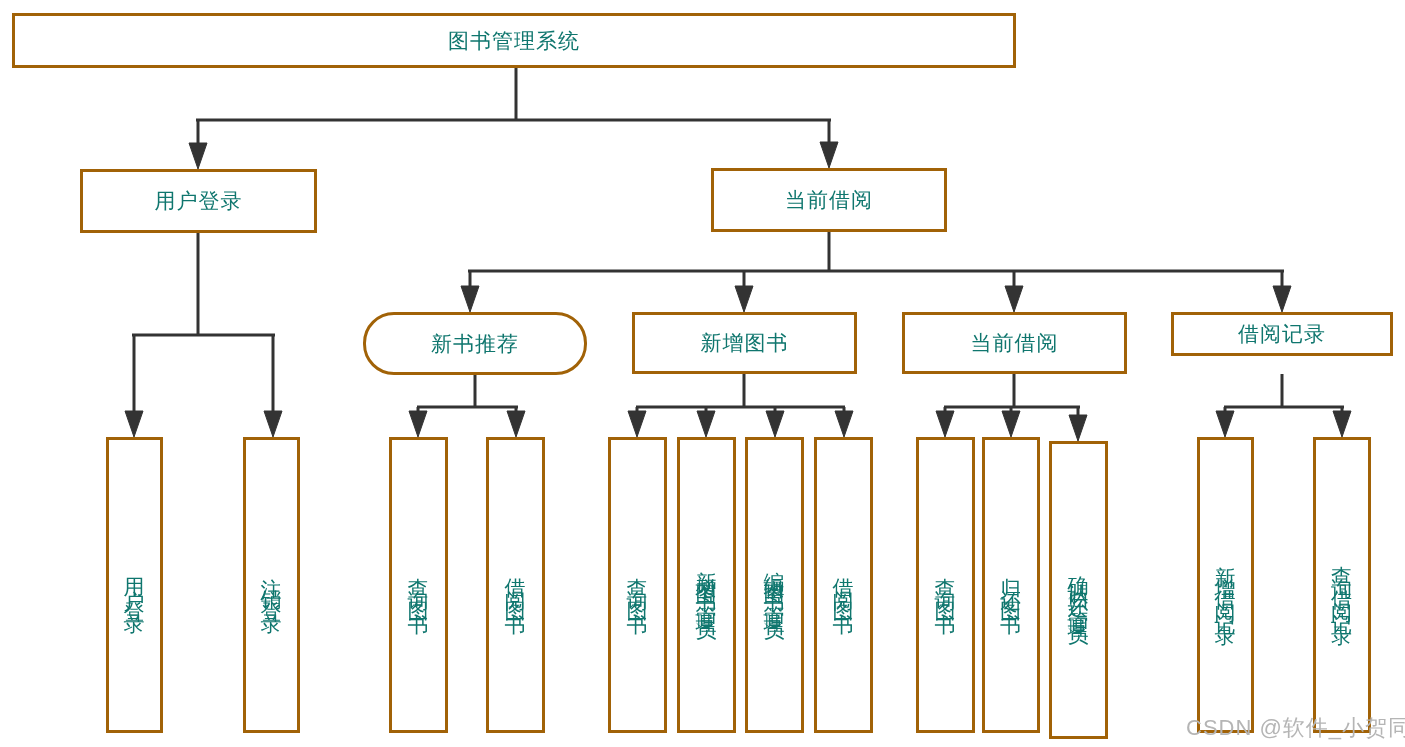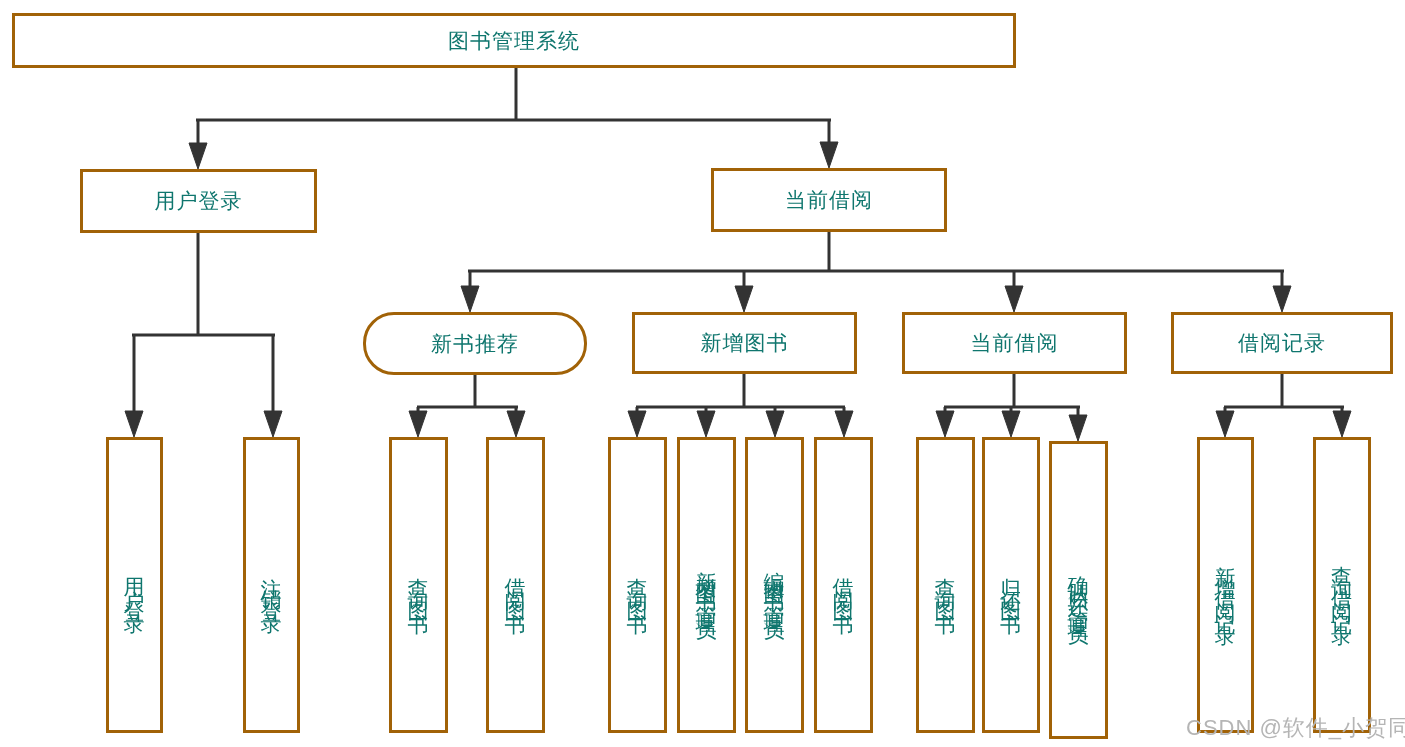--- a/index.html
+++ b/index.html
@@ -149,21 +149,21 @@
   </svg>
 
   <div class="node hnode" style="left:12px; top:13px; width:1004px; height:55px;">图书管理系统</div>
 
   <div class="node hnode" style="left:80px; top:169px; width:237px; height:64px;">用户登录</div>
   <div class="node hnode" style="left:711px; top:168px; width:236px; height:64px;">当前借阅</div>
 
   <div class="node hnode" style="left:363px; top:312px; width:224px; height:63px;border-radius:31px;">新书推荐</div>
   <div class="node hnode" style="left:632px; top:312px; width:225px; height:62px;">新增图书</div>
   <div class="node hnode" style="left:902px; top:312px; width:225px; height:62px;">当前借阅</div>
-  <div class="node hnode" style="left:1171px; top:312px; width:222px; height:62px;">借阅记录</div>
+  <div class="node hnode" style="left:1171px; top:312px; width:222px; height:44px;">借阅记录</div>
 
   <div class="node vnode v-short" style="left:106px; top:437px; width:57px; height:296px;">用户登录</div>
   <div class="node vnode v-short" style="left:243px; top:437px; width:57px; height:296px;">注销登录</div>
 
   <div class="node vnode v-short" style="left:389px; top:437px; width:59px; height:296px;">查询图书</div>
   <div class="node vnode v-short" style="left:486px; top:437px; width:59px; height:296px;">借阅图书</div>
 
   <div class="node vnode v-short" style="left:608px; top:437px; width:59px; height:296px;">查询图书</div>
   <div class="node vnode v-long" style="left:677px; top:437px; width:59px; height:296px;">新增图书（管理员）</div>
   <div class="node vnode v-long" style="left:745px; top:437px; width:59px; height:296px;">编辑图书（管理员）</div>

